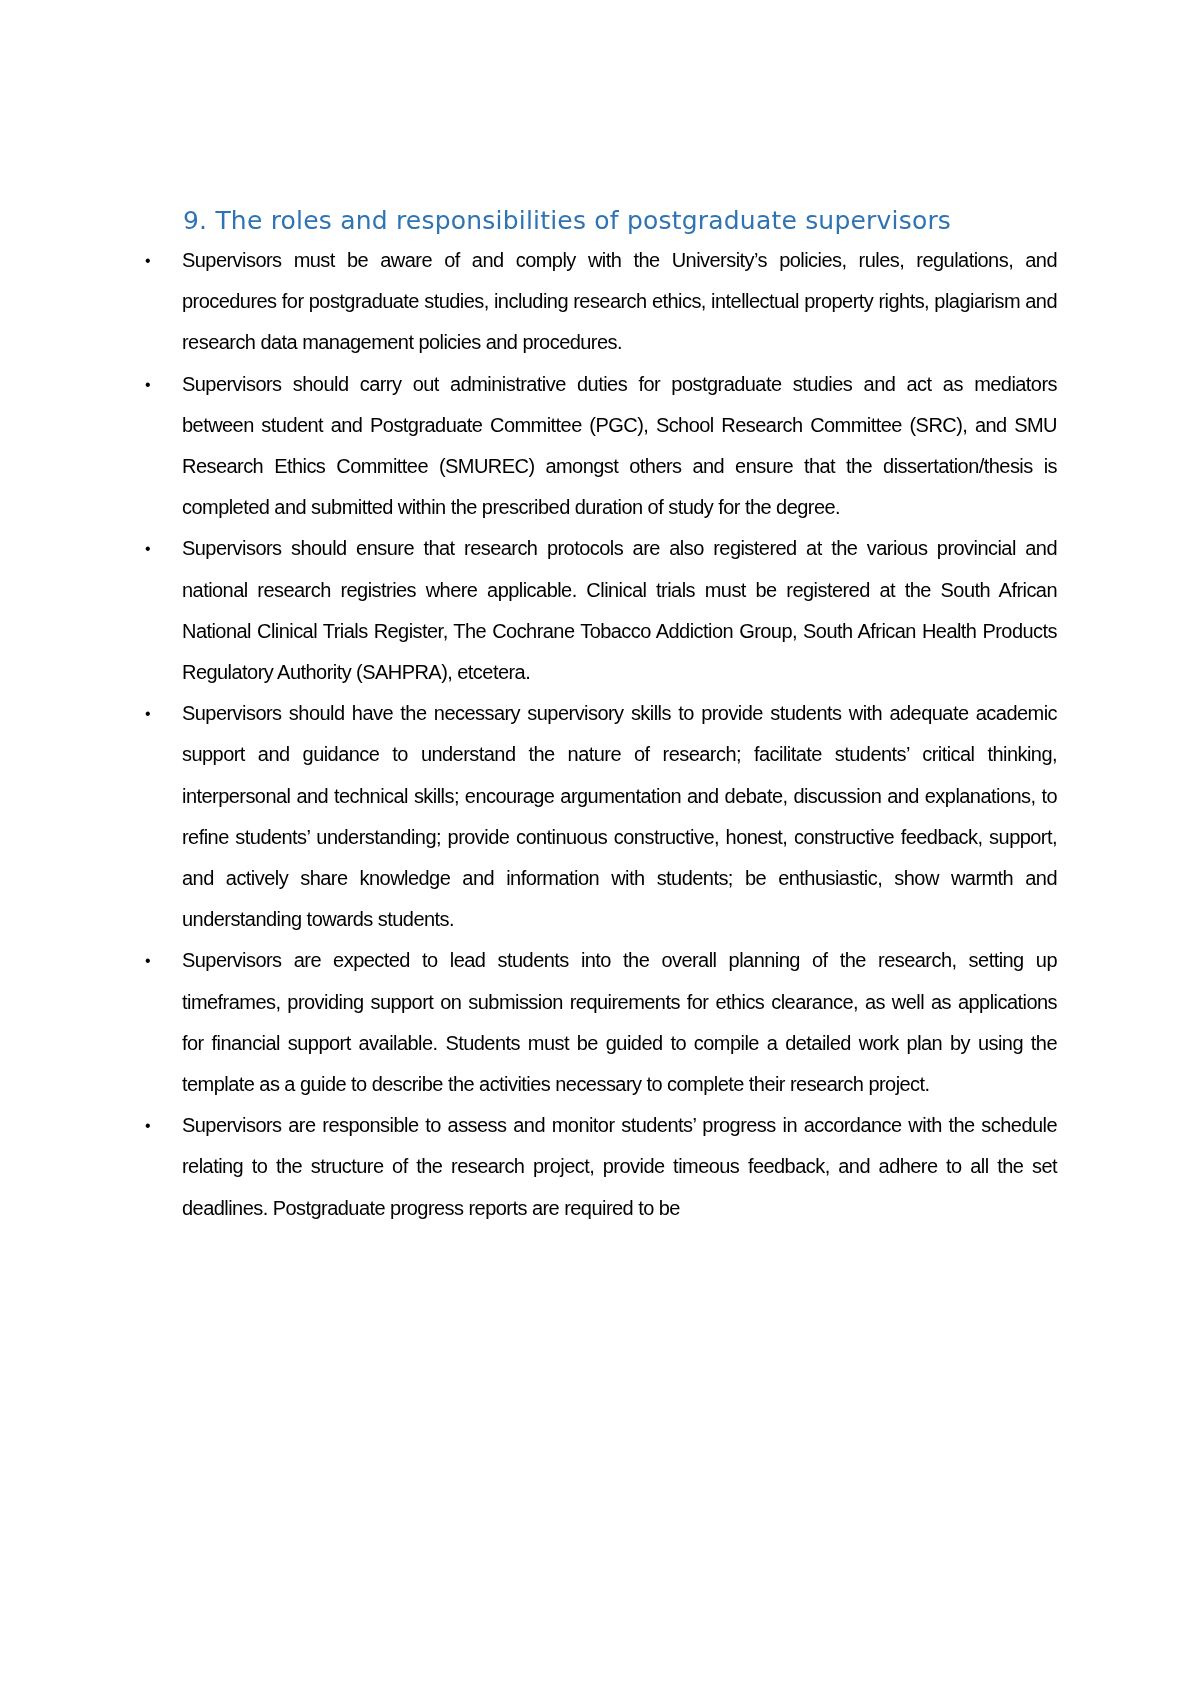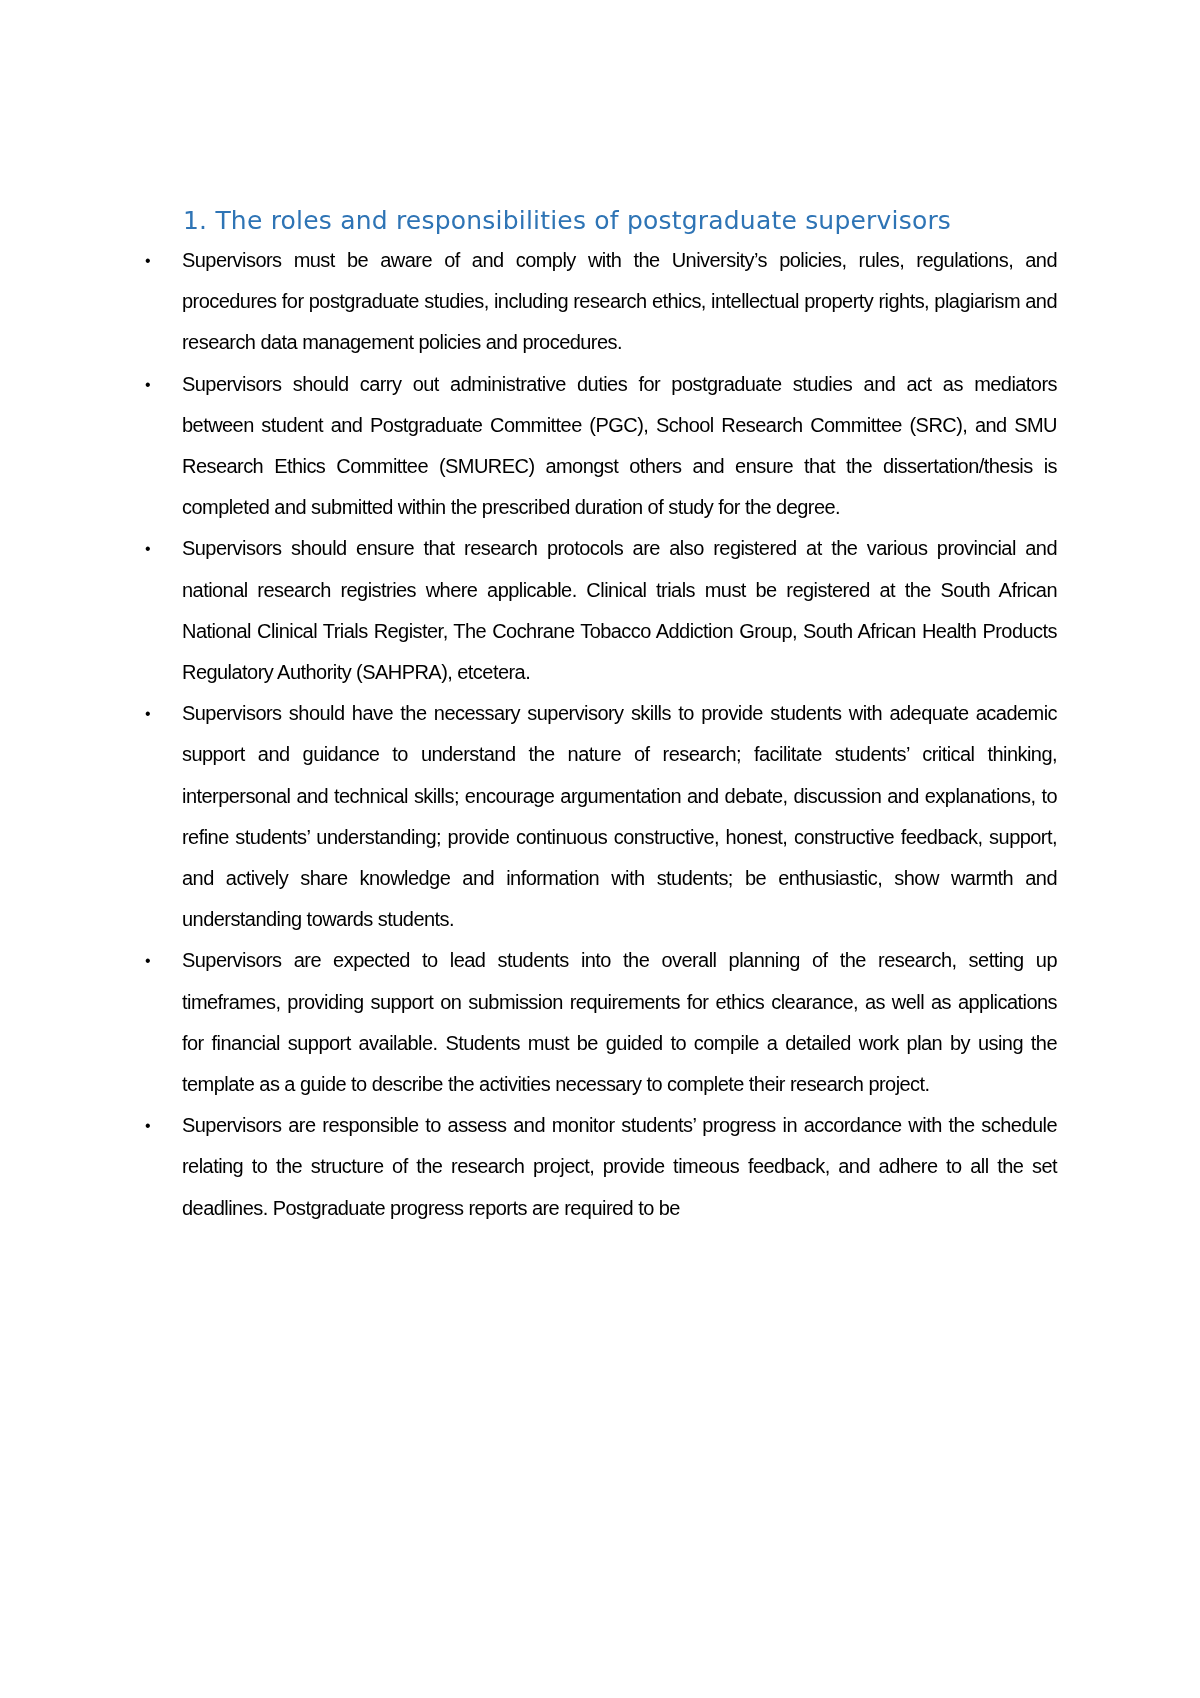--- a/index.html
+++ b/index.html
@@ -60,21 +60,21 @@
       width: 10px;
       font-size: 16px;
       line-height: 41.2px;
       letter-spacing: 0;
     }
   </style>
 </head>
 <body>
 
 <div class="page">
-  <h1 class="heading">1. The roles and responsibilities of postgraduate supervisors</h1>
+  <h1 class="heading">9. The roles and responsibilities of postgraduate supervisors</h1>
 
   <ul class="list">
     <li class="item">
       <span class="bullet">•</span>
       <span>Supervisors must be aware of and comply with the University’s policies, rules, regulations, and procedures for postgraduate studies, including research ethics, intellectual property rights, plagiarism and research data management policies and procedures.</span>
     </li>
     <li class="item">
       <span class="bullet">•</span>
       <span>Supervisors should carry out administrative duties for postgraduate studies and act as mediators between student and Postgraduate Committee (PGC), School Research Committee (SRC), and SMU Research Ethics Committee (SMUREC) amongst others and ensure that the dissertation/thesis is completed and submitted within the prescribed duration of study for the degree.</span>
     </li>

